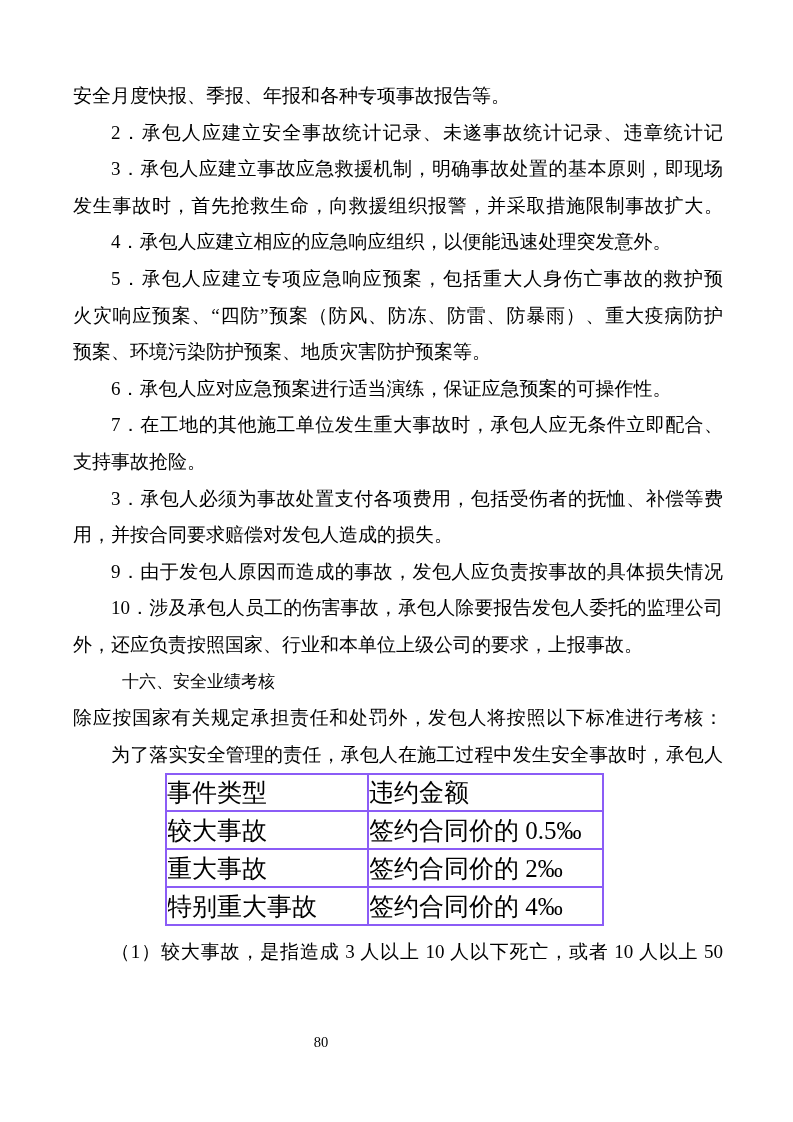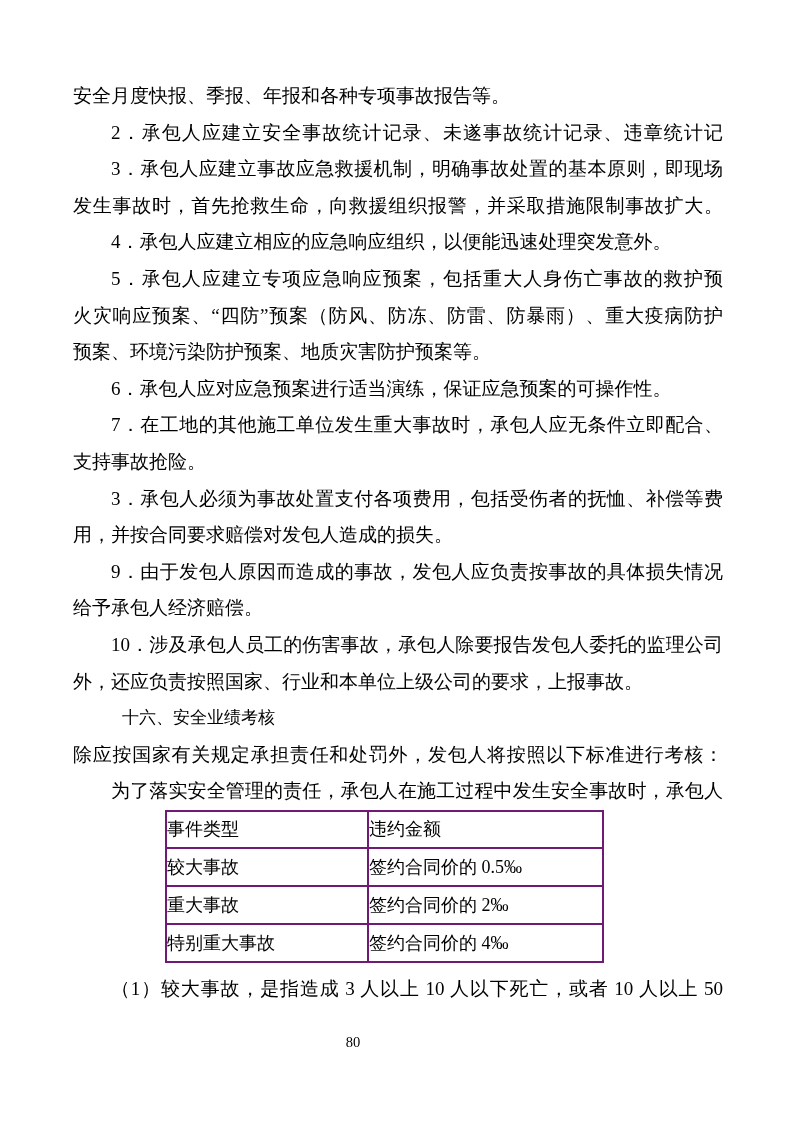--- a/index.html
+++ b/index.html
@@ -37,41 +37,40 @@
     text-align-last: left;
   }
   table.penalty {
     border-collapse: collapse;
     table-layout: fixed;
     width: 437px;
     margin: 0 0 0 92px;
     border: 2px solid #000;
   }
   table.penalty td {
-    border: 2px solid #701a75;
-    font-size: 18px;
+    border: 2px solid #8b5cf6;
+    font-size: 25px;
     padding: 0;
     vertical-align: middle;
     height: 35px;
     overflow: hidden;
     white-space: nowrap;
   }
-  table.penalty tr.data td { height: 36px; }
+  table.penalty tr.data td { height: 36px; border-radius: 8px; }
   td.c1 { padding-left: 41px; }
   td.c2 { padding-left: 52px; }
   .note-line { margin-top: 8px; }
   .page-number {
     position: absolute;
     top: 1032px;
     left: 0;
     width: 642px;
     text-align: center;
     font-size: 14.5px;
     line-height: 20px;
-    margin-left: 32px;
   }
 </style>
 </head>
 <body>
 
 <div class="page">
   <div class="content">
 
     <div class="line end">安全月度快报、季报、年报和各种专项事故报告等。</div>
     <div class="line indent">2．承包人应建立安全事故统计记录、未遂事故统计记录、违章统计记录，</div>
@@ -80,21 +79,20 @@
     <div class="line indent end">4．承包人应建立相应的应急响应组织，以便能迅速处理突发意外。</div>
     <div class="line indent">5．承包人应建立专项应急响应预案，包括重大人身伤亡事故的救护预案、</div>
     <div class="line">火灾响应预案、“四防”预案（防风、防冻、防雷、防暴雨）、重大疫病防护</div>
     <div class="line end">预案、环境污染防护预案、地质灾害防护预案等。</div>
     <div class="line indent end">6．承包人应对应急预案进行适当演练，保证应急预案的可操作性。</div>
     <div class="line indent">7．在工地的其他施工单位发生重大事故时，承包人应无条件立即配合、</div>
     <div class="line end">支持事故抢险。</div>
     <div class="line indent">3．承包人必须为事故处置支付各项费用，包括受伤者的抚恤、补偿等费</div>
     <div class="line end">用，并按合同要求赔偿对发包人造成的损失。</div>
     <div class="line indent">9．由于发包人原因而造成的事故，发包人应负责按事故的具体损失情况</div>
-    <div class="line end">给予承包人经济赔偿。</div>
     <div class="line indent">10．涉及承包人员工的伤害事故，承包人除要报告发包人委托的监理公司</div>
     <div class="line end">外，还应负责按照国家、行业和本单位上级公司的要求，上报事故。</div>
 
     <div class="line heading">十六、安全业绩考核</div>
 
     <div class="line">除应按国家有关规定承担责任和处罚外，发包人将按照以下标准进行考核：</div>
     <div class="line indent">为了落实安全管理的责任，承包人在施工过程中发生安全事故时，承包人</div>
 
     <table class="penalty">
       <colgroup>

